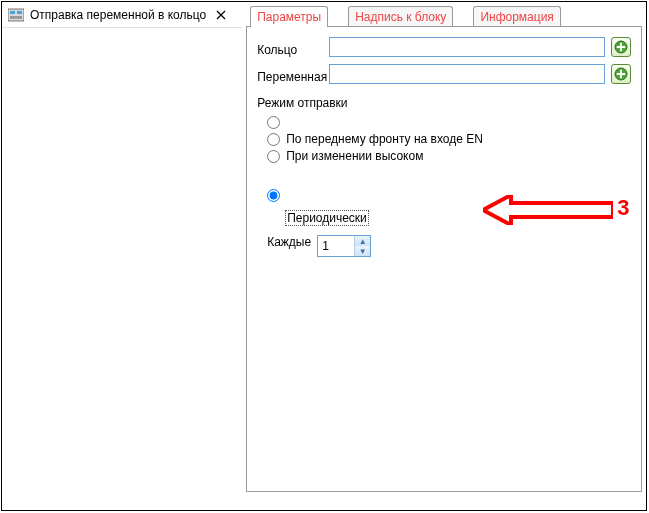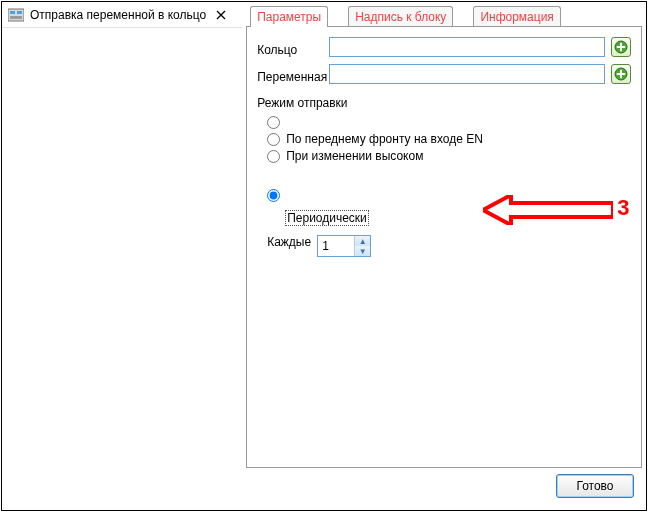--- a/index.html
+++ b/index.html
@@ -295,16 +295,15 @@
       </svg>
 
       <svg class="anno" style="left:236px; top:168px;" width="130" height="30">
         <polygon points="0,15 28,0 28,8 130,8 130,22 28,22 28,30" fill="none" stroke="#ff0000" stroke-width="4" stroke-linejoin="miter"></polygon>
       </svg>
       <span class="anno-text" style="left:370px; top:168px;">3</span>
 
     </div>
 
     <div class="footer">
-      <button class="btn default">Готово</button>
     </div>
   </div>
 </div>
 
 </body></html>

